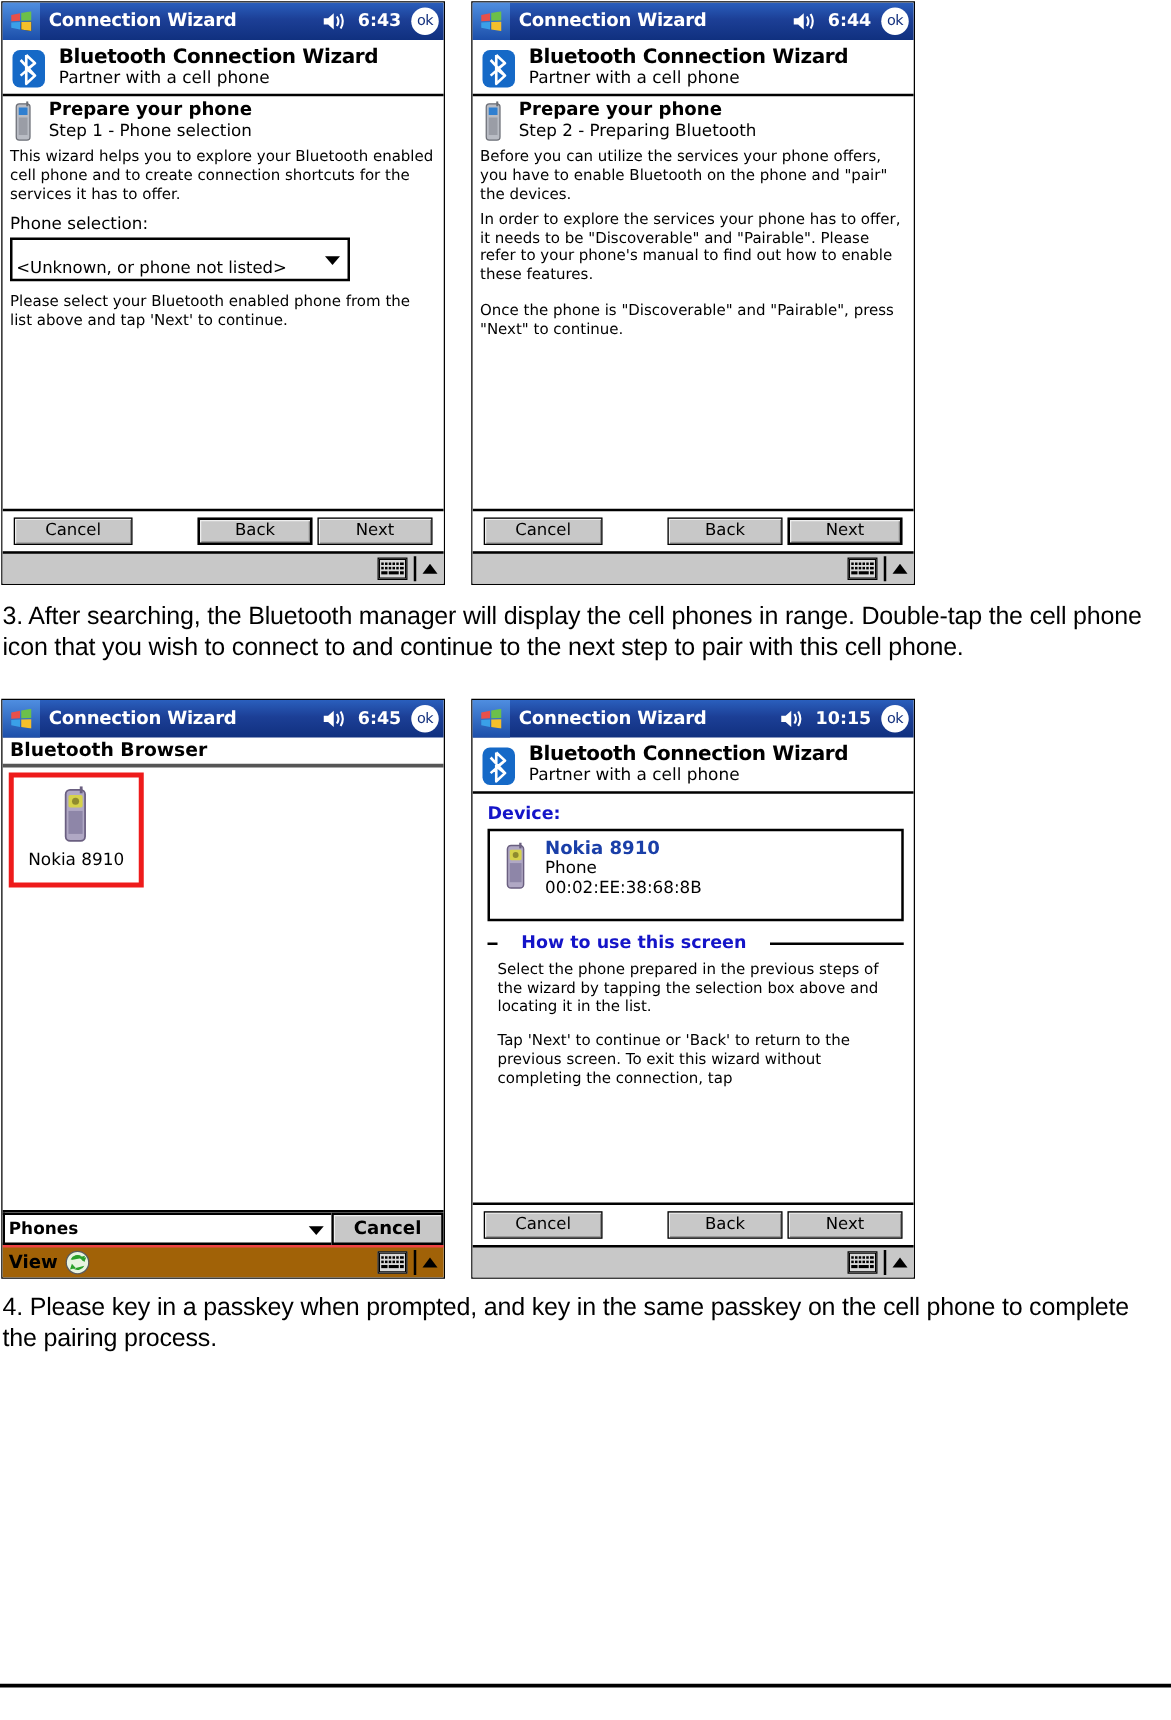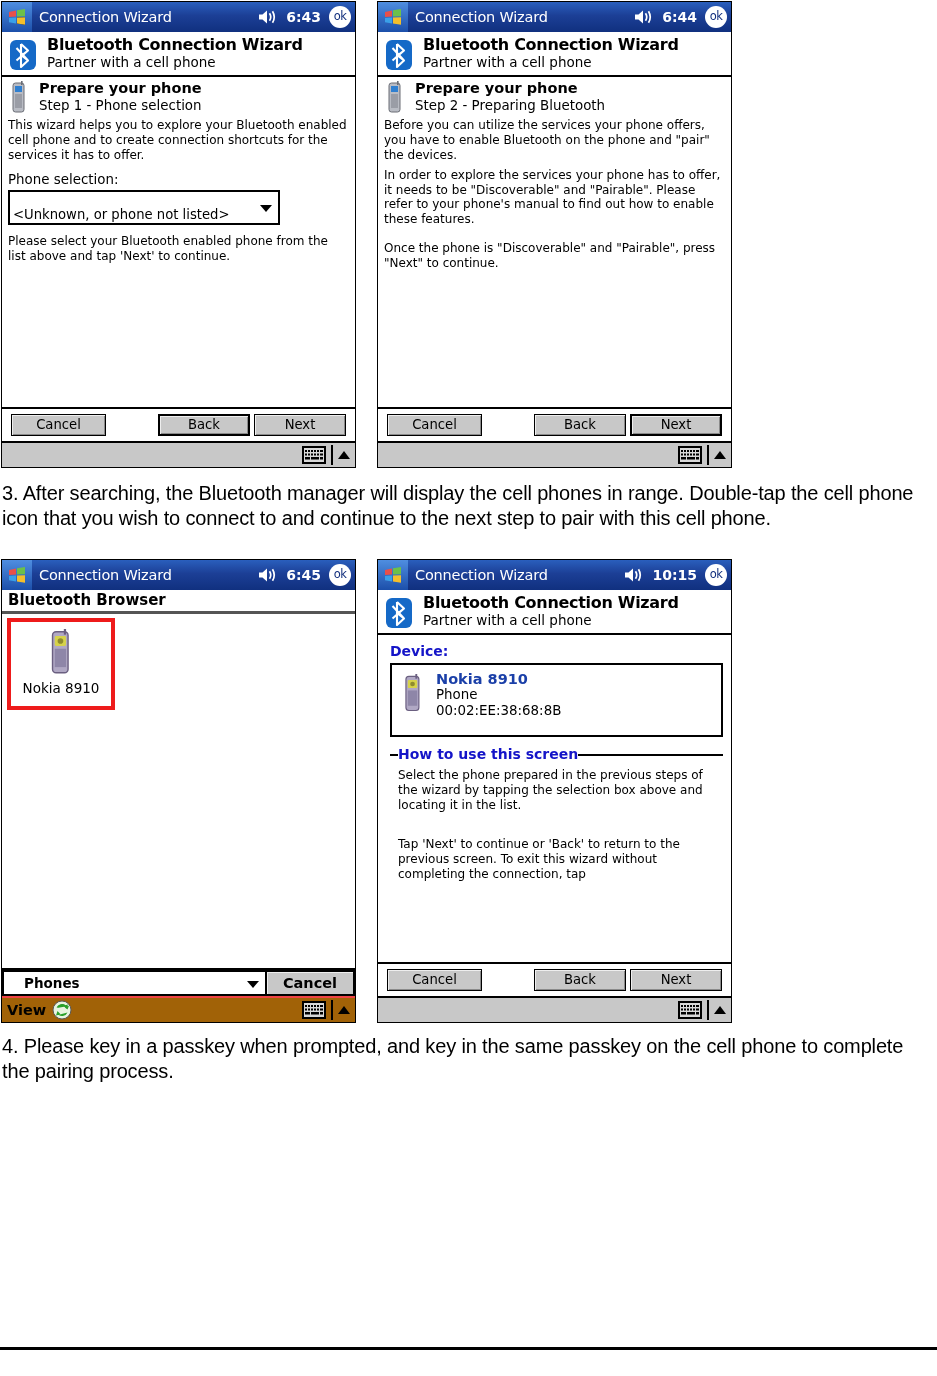--- a/index.html
+++ b/index.html
@@ -42,21 +42,21 @@
     align-items: center;
     justify-content: center;
     flex: 0 0 auto;
   }
   .win-flag {
     width: 18px; height: 16px;
     display: block;
   }
   .title-text {
     color: #ffffff;
-    font-weight: normal;
+    font-weight: bold;
     font-size: 14.5px;
     margin-left: 7px;
     letter-spacing: -0.2px;
     white-space: nowrap;
   }
   .tb-right {
     position: absolute;
     right: 4px;
     top: 0;
     height: 30px;
@@ -267,21 +267,21 @@
     border-top: 2px solid #000;
     box-sizing: border-box;
   }
   .browser-combo {
     flex: 1 1 auto;
     border: 2px solid #000;
     border-right: none;
     background: #fff;
     display: flex;
     align-items: center;
-    padding-left: 20px;
+    padding-left: 3px;
     font-size: 13.5px;
     font-weight: bold;
     position: relative;
     box-sizing: border-box;
   }
   .browser-cancel {
     width: 90px;
     background: #c8c8c8;
     border: 2px solid #000;
     box-shadow: inset 1px 1px 0 #eee;
@@ -333,21 +333,21 @@
     font-size: 13.4px;
     line-height: 1.18;
   }
   .group-box {
     margin-top: 9px;
     position: relative;
   }
   .group-legend {
     display: flex;
     align-items: center;
-    gap: 0;
+    gap: 19px;
   }
   .legend-dash { width: 8px; height: 2px; background: #000; }
   .legend-text {
     font-size: 14px;
     font-weight: bold;
     color: #1414c8;
     white-space: nowrap;
   }
   .legend-rule { flex: 1 1 auto; height: 2px; background: #000; }
   .group-content {
@@ -691,21 +691,21 @@
       </div>
     </div>
 
     <div class="group-box">
       <div class="group-legend">
         <span class="legend-dash"></span>
         <span class="legend-text">How to use this screen</span>
         <span class="legend-rule"></span>
       </div>
       <div class="group-content">
-        <p class="para" style="margin-bottom:24px;">Select the phone prepared in the previous steps of the wizard by tapping the selection box above and locating it in the list.</p>
+        <p class="para" style="margin-bottom:12px;">Select the phone prepared in the previous steps of the wizard by tapping the selection box above and locating it in the list.</p>
         <p class="para" style="margin-bottom:0;">Tap 'Next' to continue or 'Back' to return to the previous screen. To exit this wizard without completing the connection, tap</p>
       </div>
     </div>
   </div>
 
   <div class="btn-bar" style="bottom:26px;">
     <div class="pbtn" style="width:95px;margin-left:3px;">Cancel</div>
     <div class="pbtn" style="width:92px;margin-left:52px;">Back</div>
     <div class="pbtn" style="width:92px;margin-left:4px;">Next</div>
   </div>

